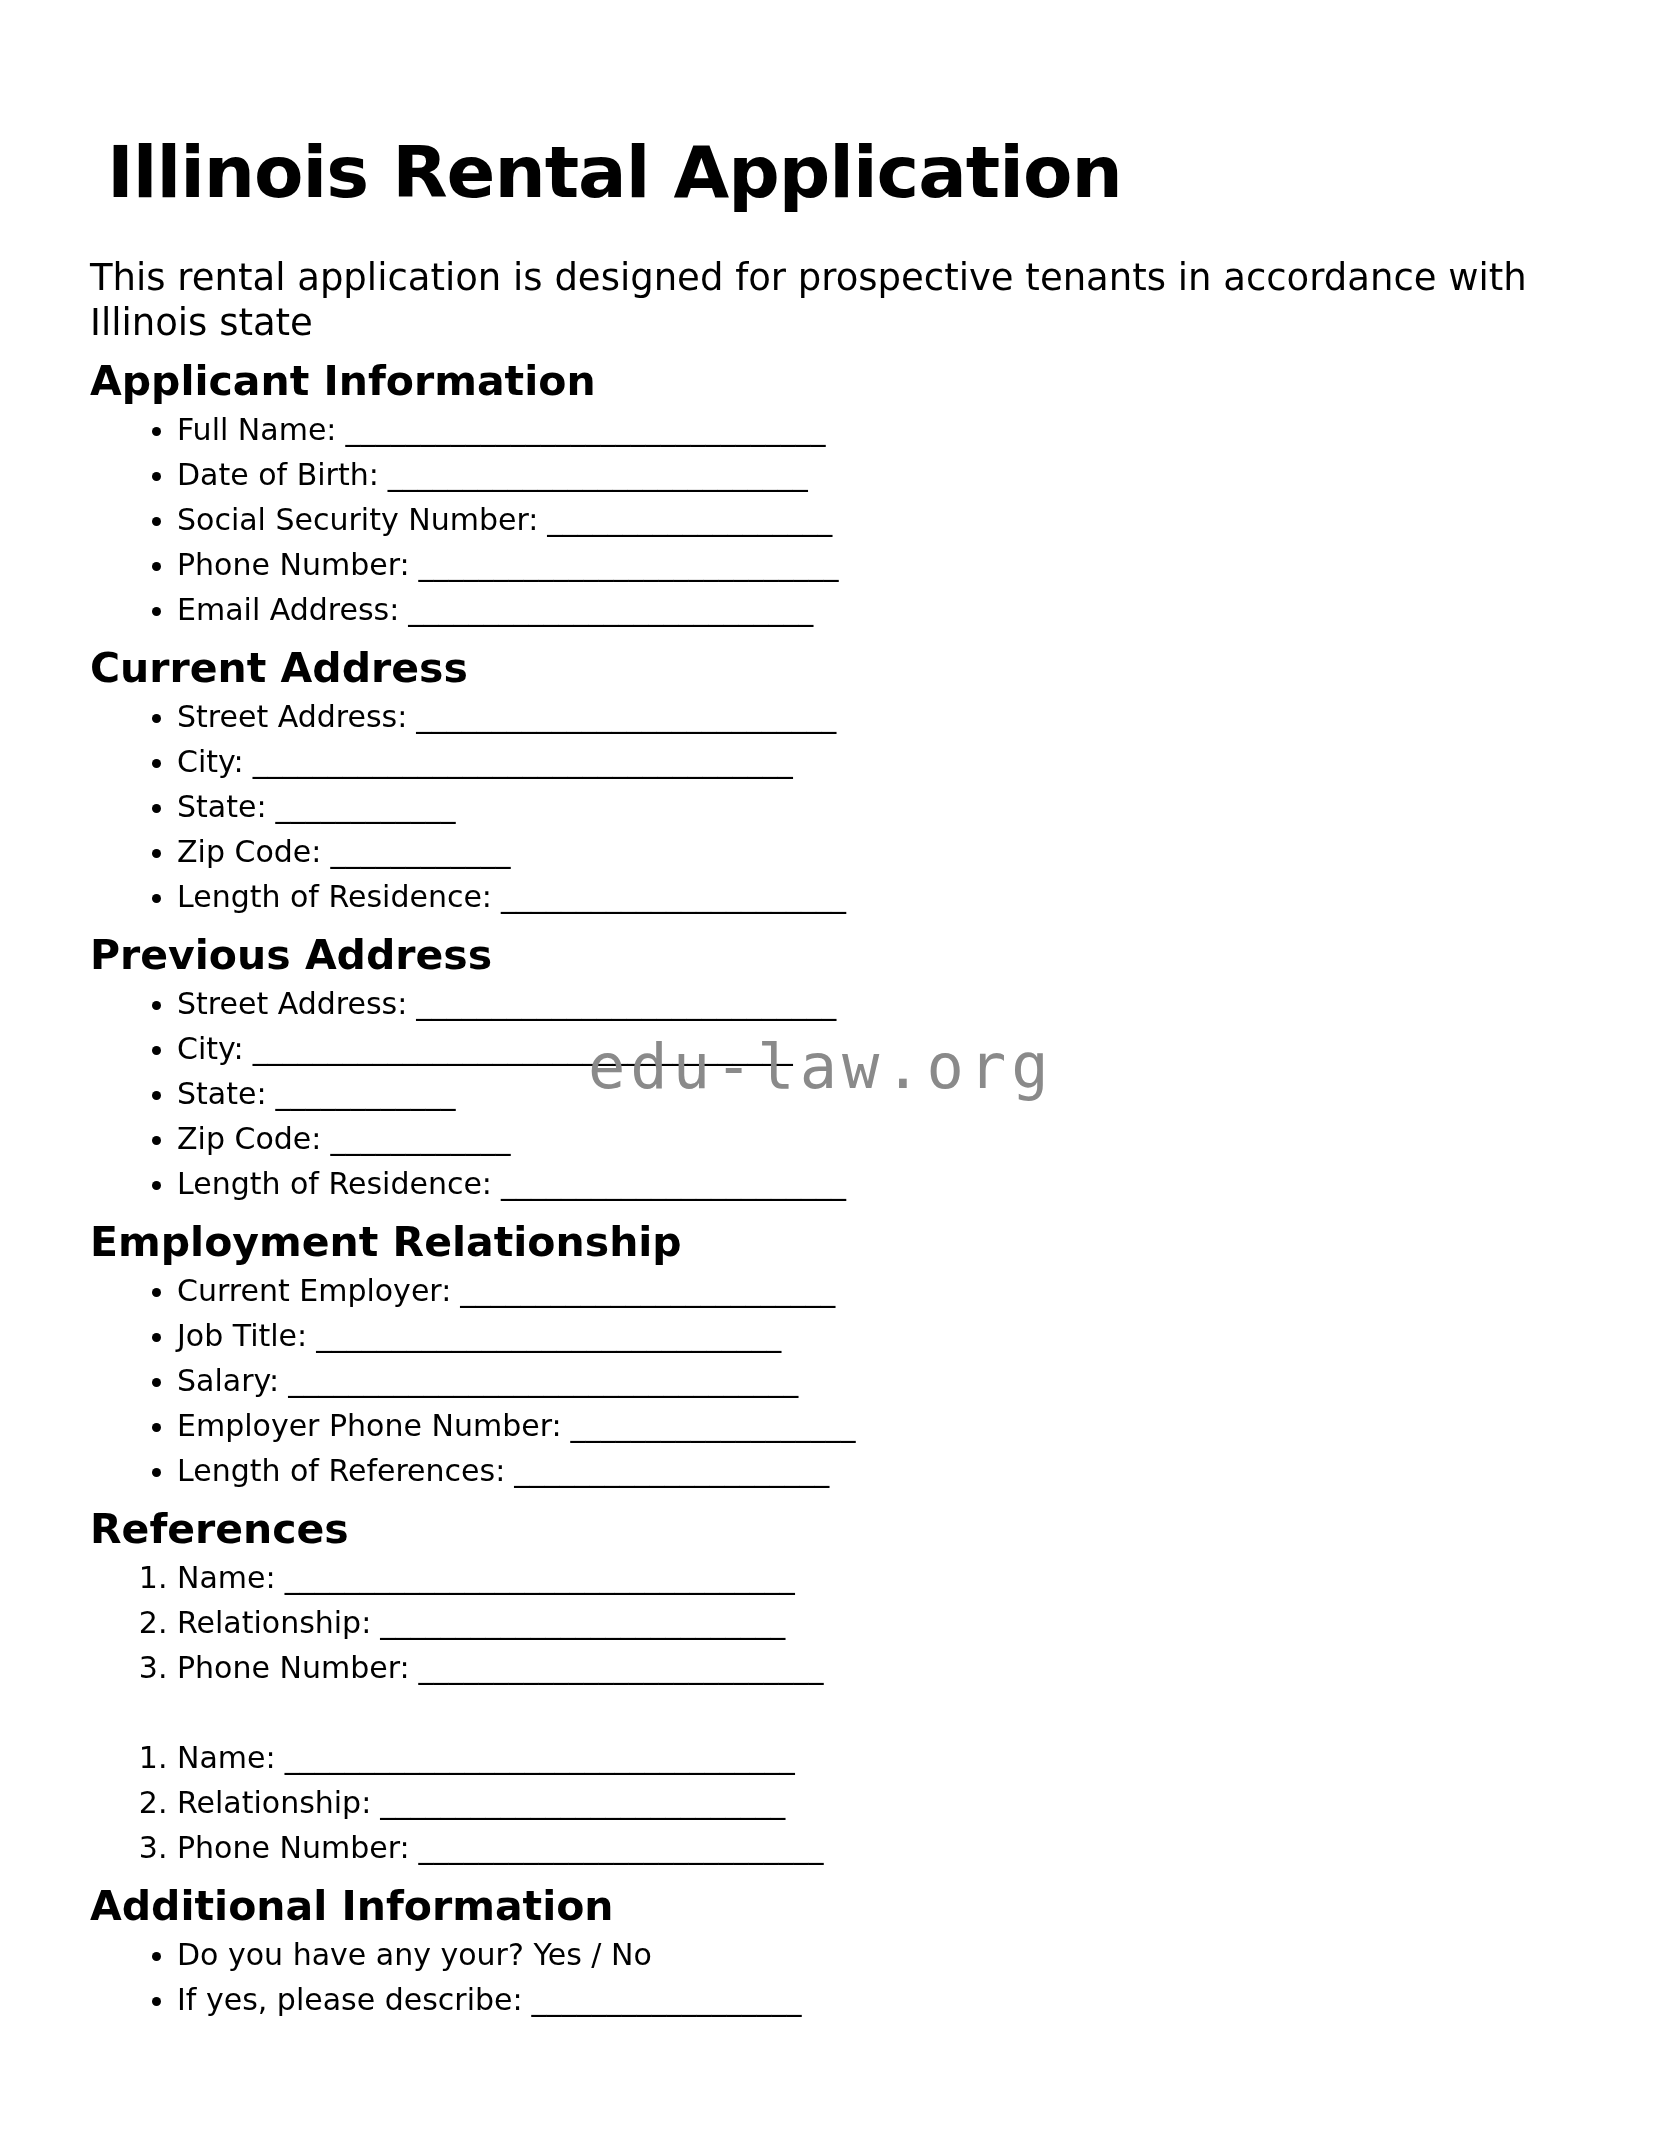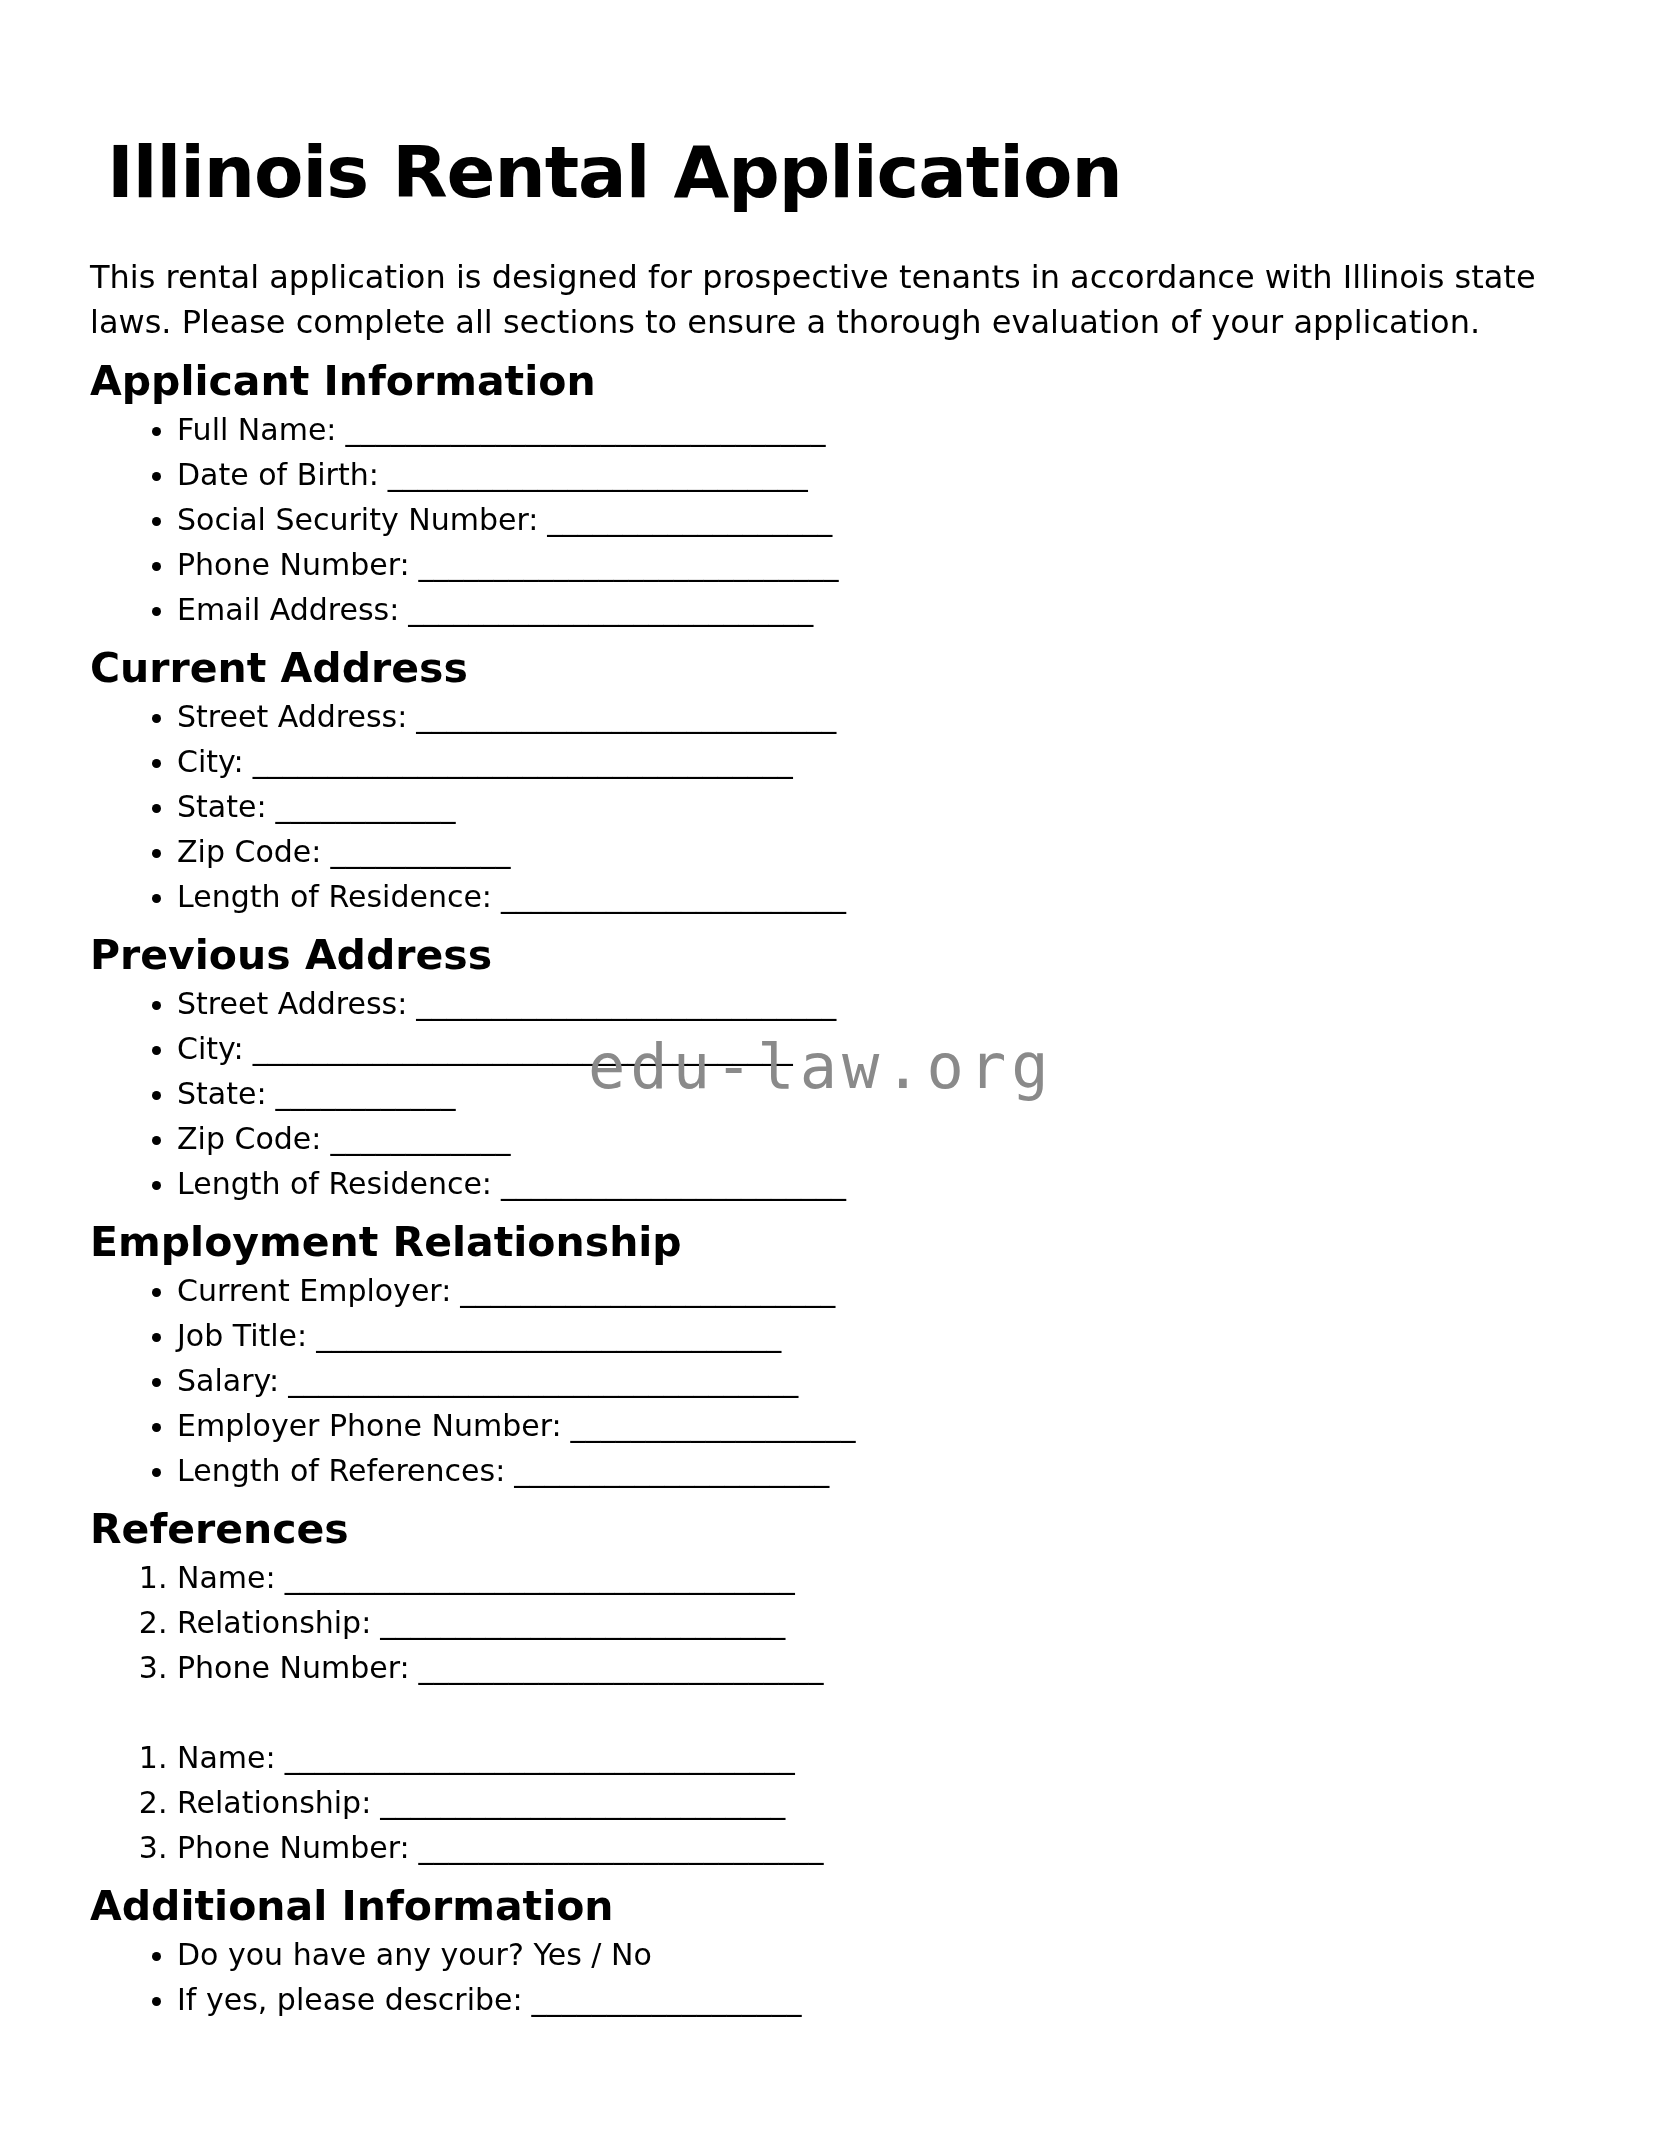--- a/index.html
+++ b/index.html
@@ -15,21 +15,21 @@
     overflow: hidden;
   }
   h1.doc-title {
     font-size: 72px;
     line-height: 86px;
     margin: 17px;
     font-weight: bold;
     letter-spacing: -1px;
   }
   p.intro {
-    font-size: 32px;
+    font-size: 37px;
     line-height: 45px;
     margin: 40px 0 0 0;
   }
   p.intro span { display: block; }
   h2.section-heading {
     font-size: 41px;
     line-height: 48px;
     margin: 12px 0 0 0;
     font-weight: bold;
   }
@@ -58,21 +58,20 @@
     text-align: center;
   }
 </style>
 </head>
 <body>
 
 <h1 class="doc-title">Illinois Rental Application</h1>
 
 <p class="intro">
   <span>This rental application is designed for prospective tenants in accordance with Illinois state</span>
-  <span>laws. Please complete all sections to ensure a thorough evaluation of your application.</span>
 </p>
 
 <h2 class="section-heading">Applicant Information</h2>
 <ul class="field-list">
   <li class="field-line"><span>Full Name:</span><span class="blank">________________________________</span></li>
   <li class="field-line"><span>Date of Birth:</span><span class="blank">____________________________</span></li>
   <li class="field-line"><span>Social Security Number:</span><span class="blank">___________________</span></li>
   <li class="field-line"><span>Phone Number:</span><span class="blank">____________________________</span></li>
   <li class="field-line"><span>Email Address:</span><span class="blank">___________________________</span></li>
 </ul>

